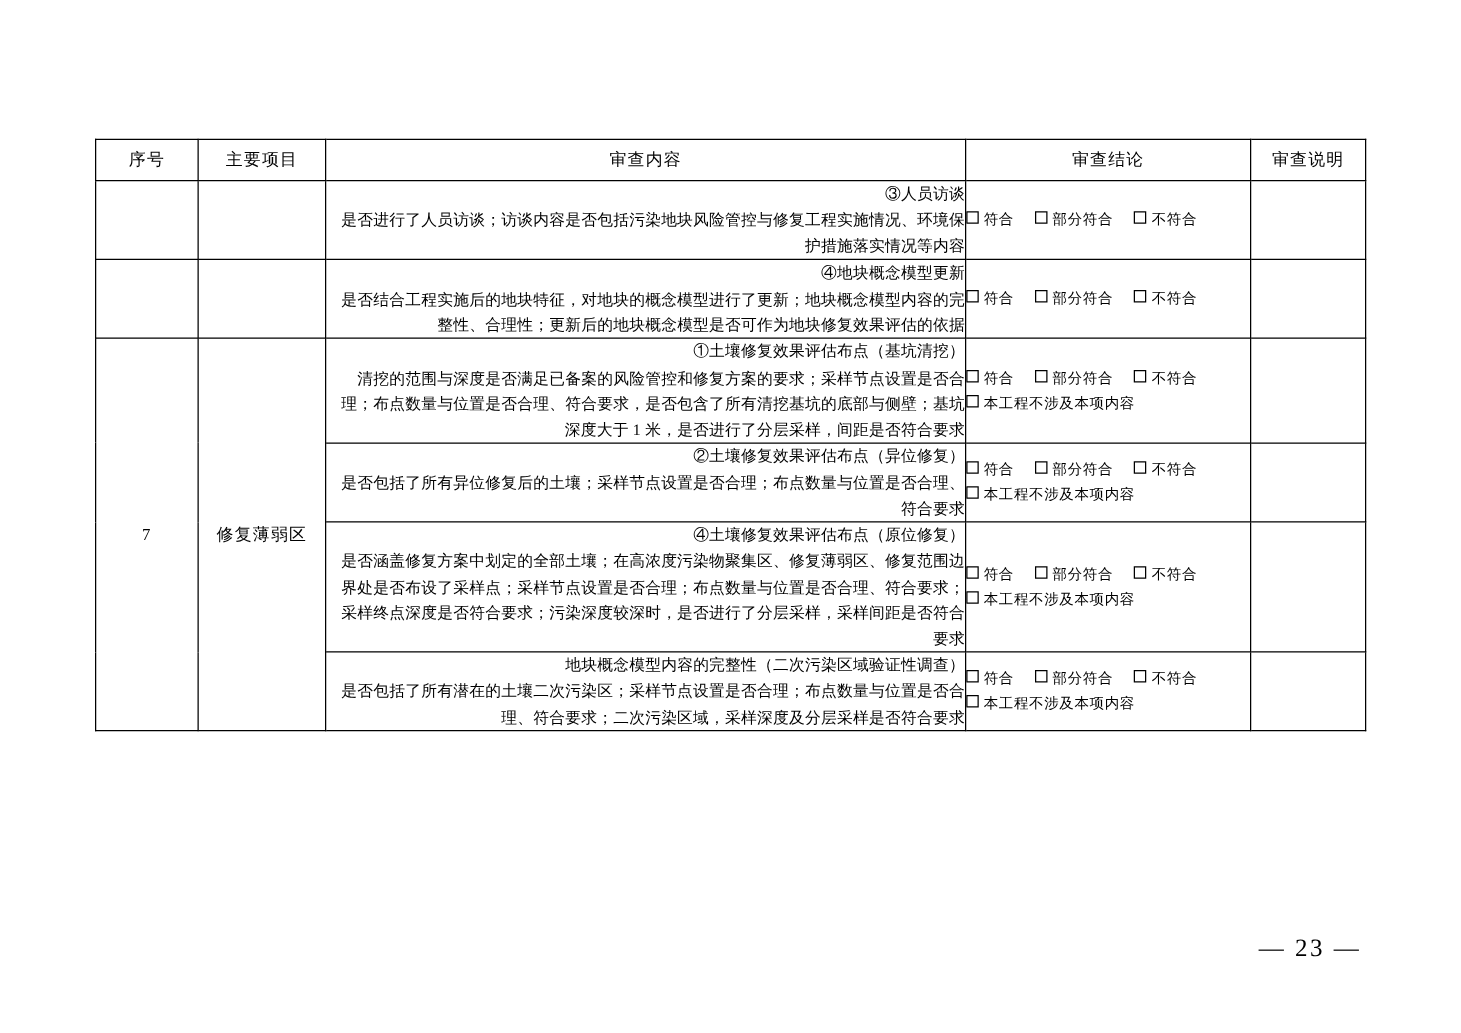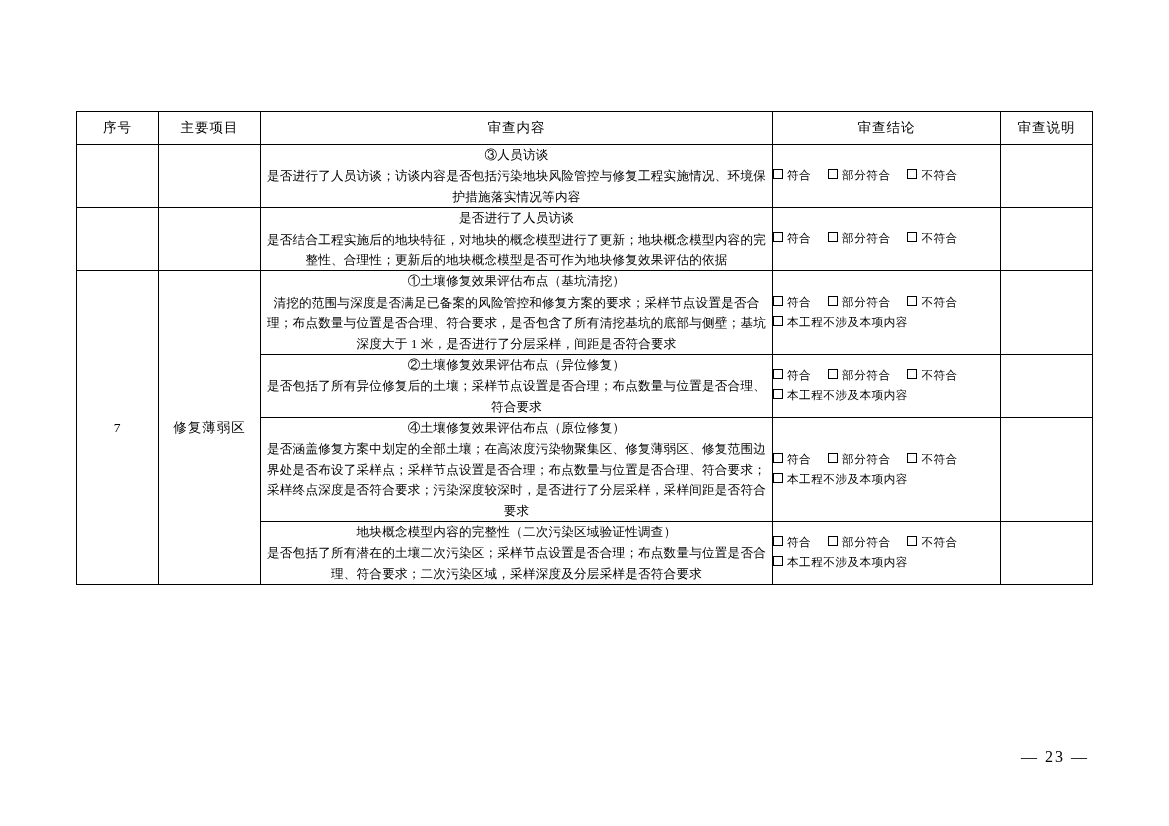--- a/index.html
+++ b/index.html
@@ -49,21 +49,21 @@
 
   .cell-no, .cell-item {
     text-align: center;
     font-size: 13.5px;
     letter-spacing: 1px;
   }
   .content-cell {
     padding: 8px 10px 9px 8px;
     font-size: 12.6px;
     line-height: 1.62;
-    text-align: center;
+    text-align: right;
     vertical-align: top;
     letter-spacing: 0.2px;
   }
   .content-cell .title {
     display: block;
     margin-bottom: 1px;
   }
   .content-cell .body {
     display: block;
   }
@@ -92,21 +92,21 @@
     top: 0px;
     background: #fff;
   }
   .opt-label { letter-spacing: 0.5px; }
   .note-cell { }
 
   .pagenum {
     position: absolute;
     right: 80px;
     top: 748px;
-    font-size: 16px;
+    font-size: 20px;
     letter-spacing: 2px;
     margin-left: 24px;
   }
 </style>
 </head>
 <body>
 
 <div class="page">
 
   <table class="review">
@@ -142,21 +142,21 @@
             <span class="opt"><span class="box"></span><span class="opt-label">不符合</span></span>
           </span>
         </td>
         <td class="note-cell"></td>
       </tr>
 
       <tr>
         <td class="cell-no"></td>
         <td class="cell-item"></td>
         <td class="content-cell">
-          <span class="title">是否进行了人员访谈</span>
+          <span class="title">④地块概念模型更新</span>
           <span class="body">是否结合工程实施后的地块特征，对地块的概念模型进行了更新；地块概念模型内容的完整性、合理性；更新后的地块概念模型是否可作为地块修复效果评估的依据</span>
         </td>
         <td class="concl-cell">
           <span class="opt-row">
             <span class="opt"><span class="box"></span><span class="opt-label">符合</span></span>
             <span class="opt"><span class="box"></span><span class="opt-label">部分符合</span></span>
             <span class="opt"><span class="box"></span><span class="opt-label">不符合</span></span>
           </span>
         </td>
         <td class="note-cell"></td>

